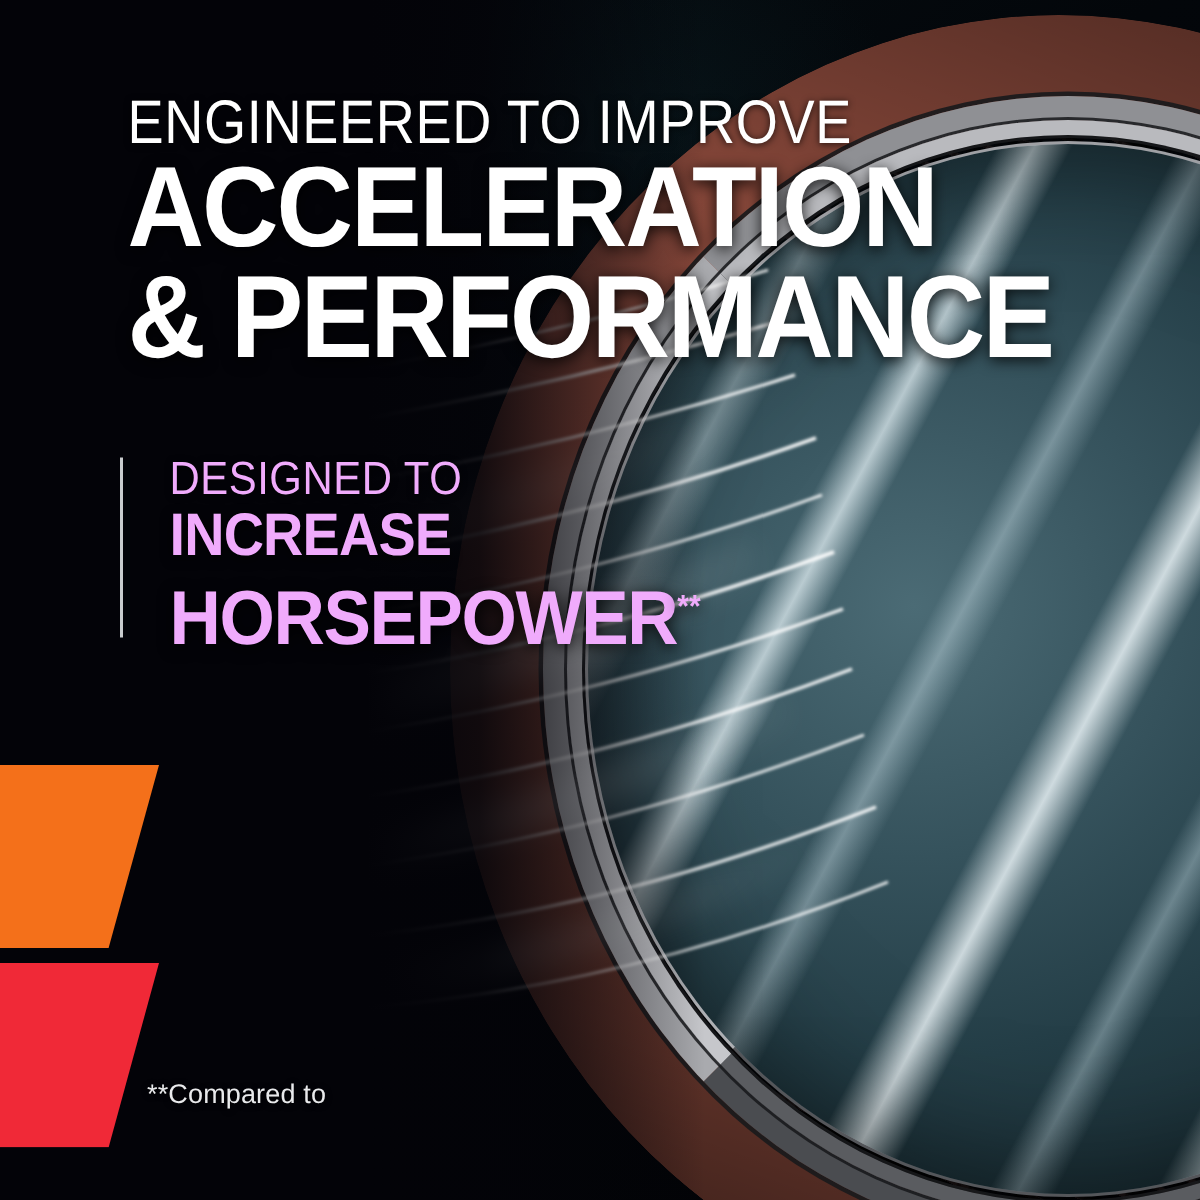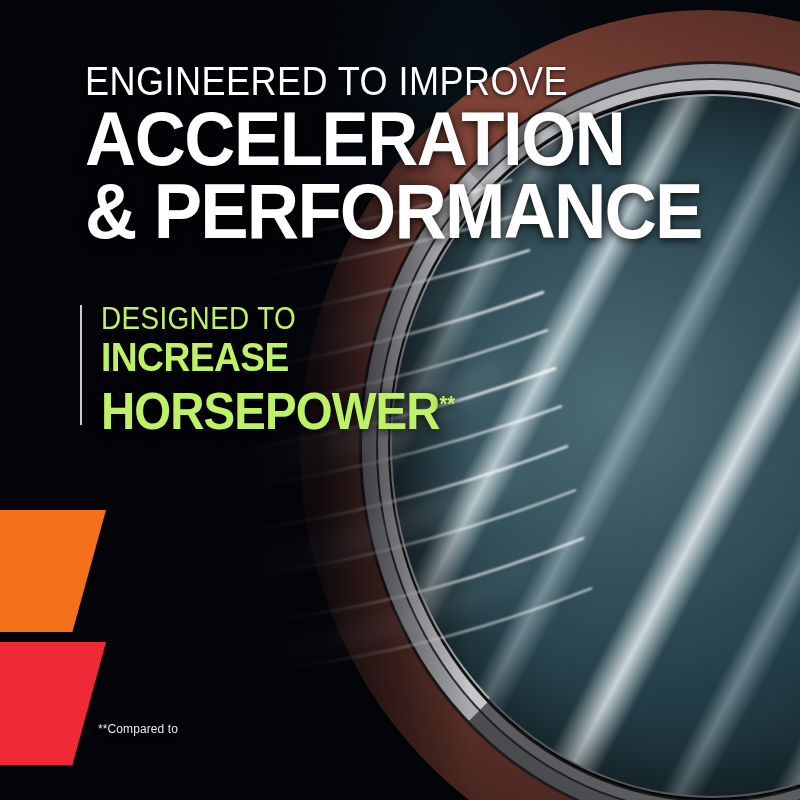--- a/index.html
+++ b/index.html
@@ -218,22 +218,22 @@
 
   .rule {
     position:absolute;
     left:80px; top:305px;
     width:2px; height:120px;
     background:#c9ccce;
   }
 
   .sub {
     position:absolute;
-    left:101px; top:302px;
-    color:#bef264;
+    left:113px; top:302px;
+    color:#f0abfc;
     white-space:nowrap;
   }
   .sub-eyebrow {
     display:block;
     font-size:31px;
     line-height:34px;
     font-weight:400;
     letter-spacing:0.4px;
     transform:scaleX(0.90);
     transform-origin:left center;
@@ -261,21 +261,21 @@
   }
   .sub-l2 sup {
     font-size:0.42em;
     vertical-align:super;
     letter-spacing:0;
   }
 
   .footnote {
     position:absolute;
     left:98px; top:718px;
-    font-size:12px;
+    font-size:18px;
     line-height:23px;
     font-weight:400;
     color:#e9eaec;
     letter-spacing:0.1px;
     text-shadow:0 1px 4px rgba(0,0,0,0.9);
   }
   .footnote span { display:block; }
 </style>
 </head>
 <body>

